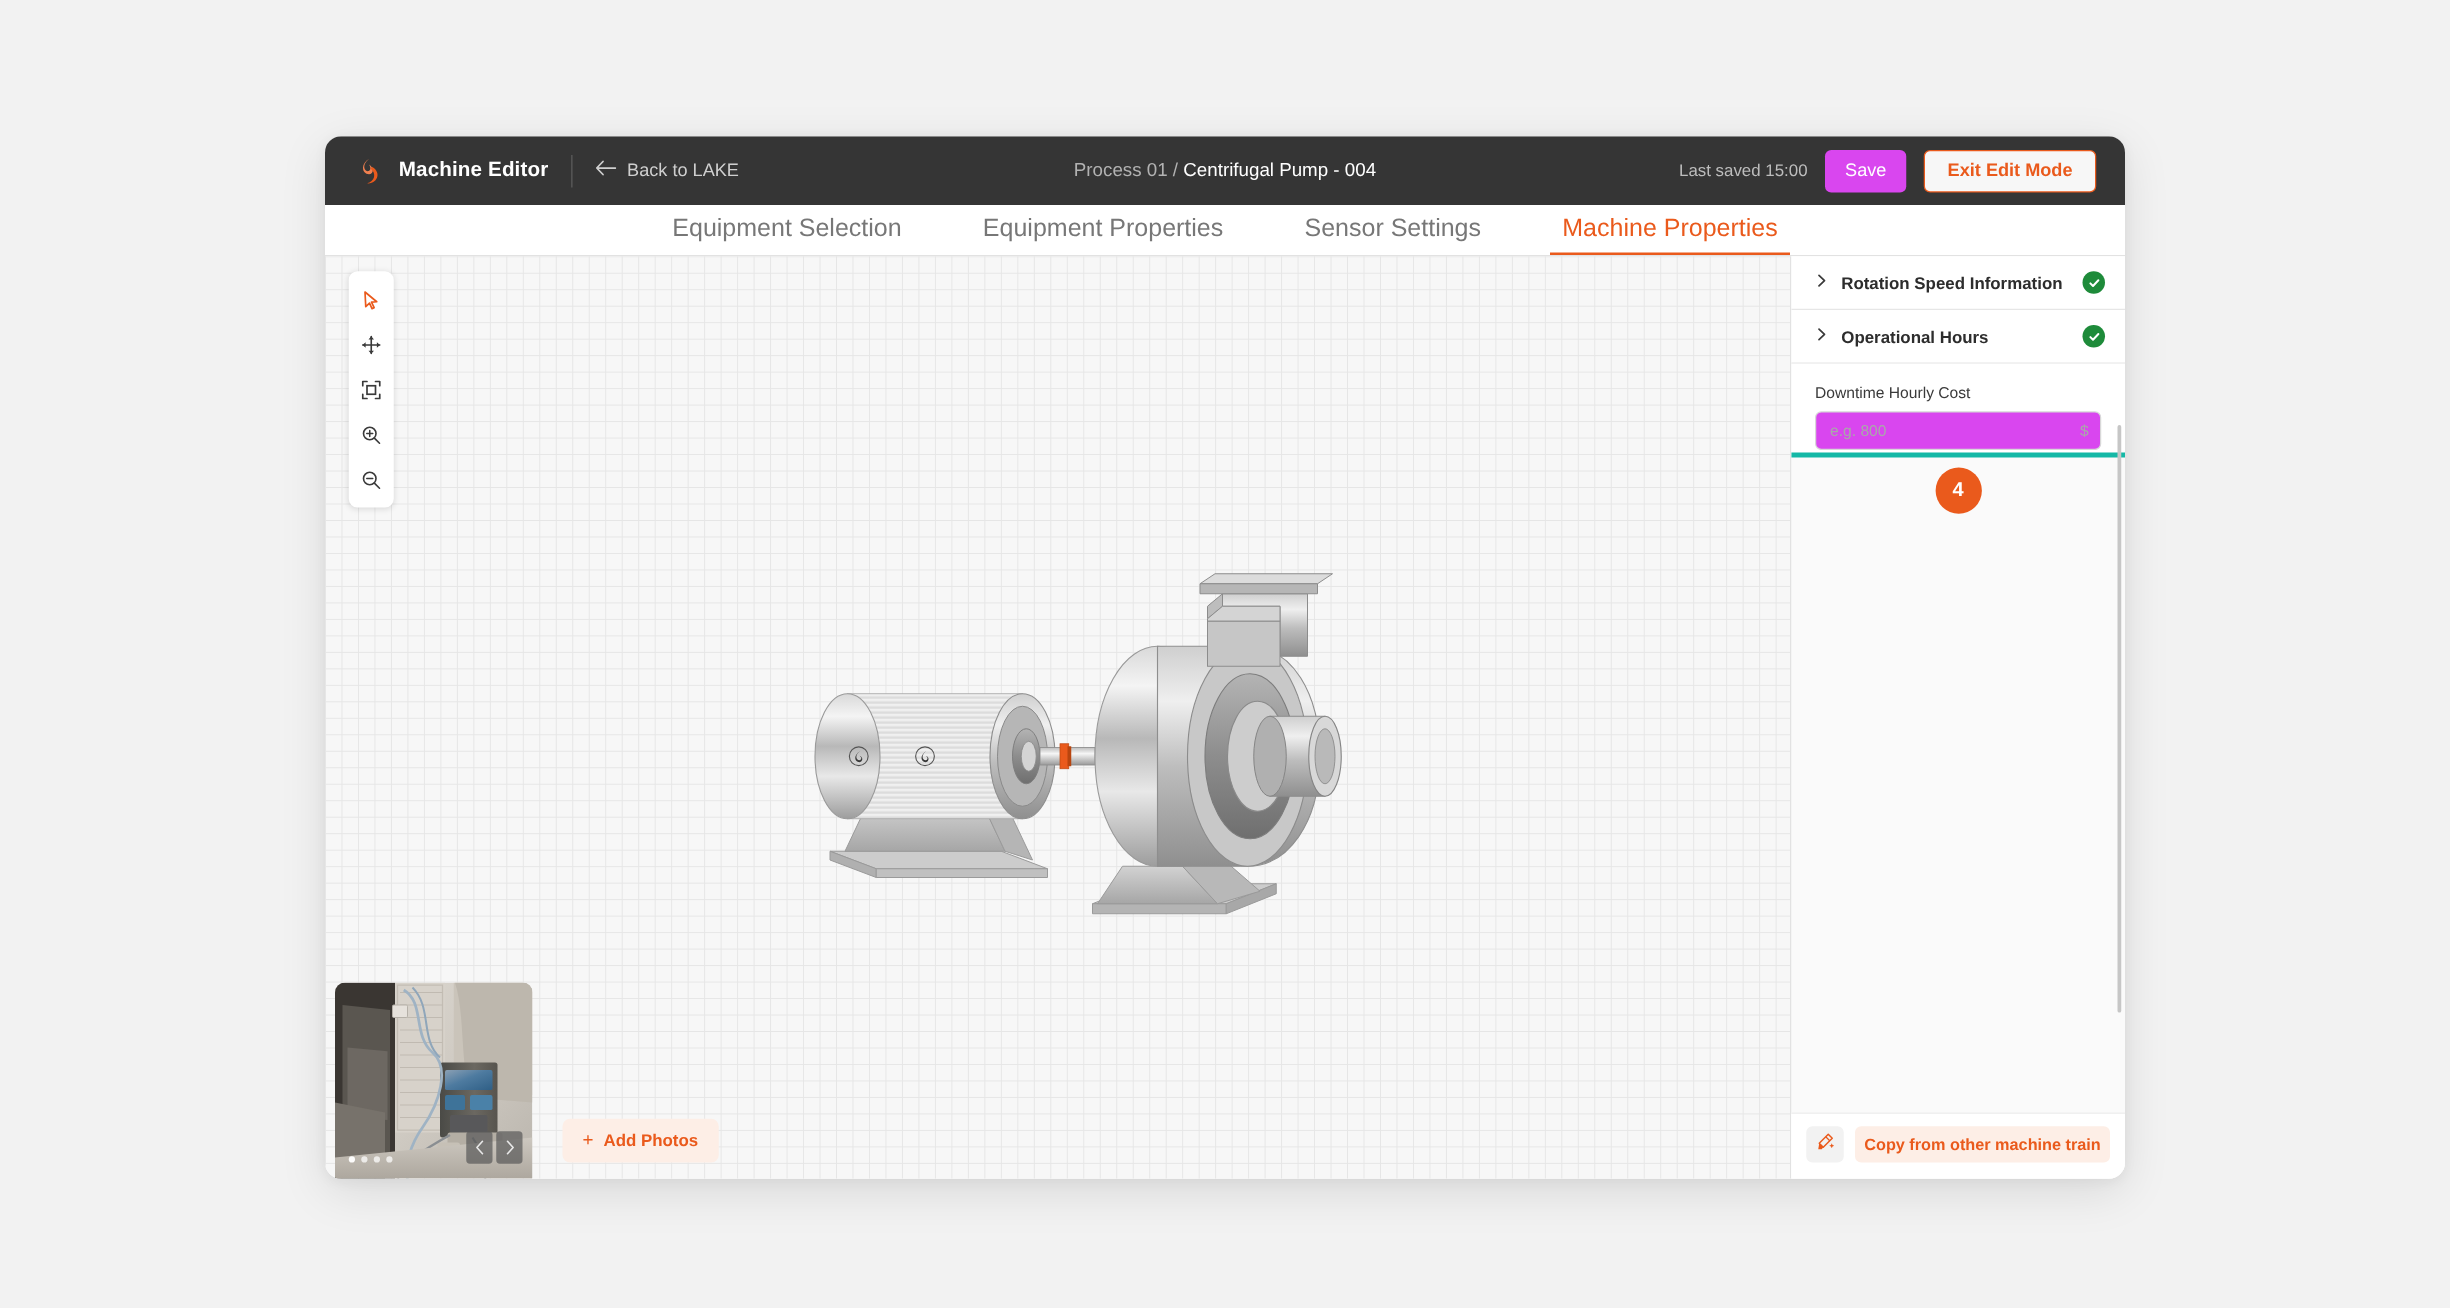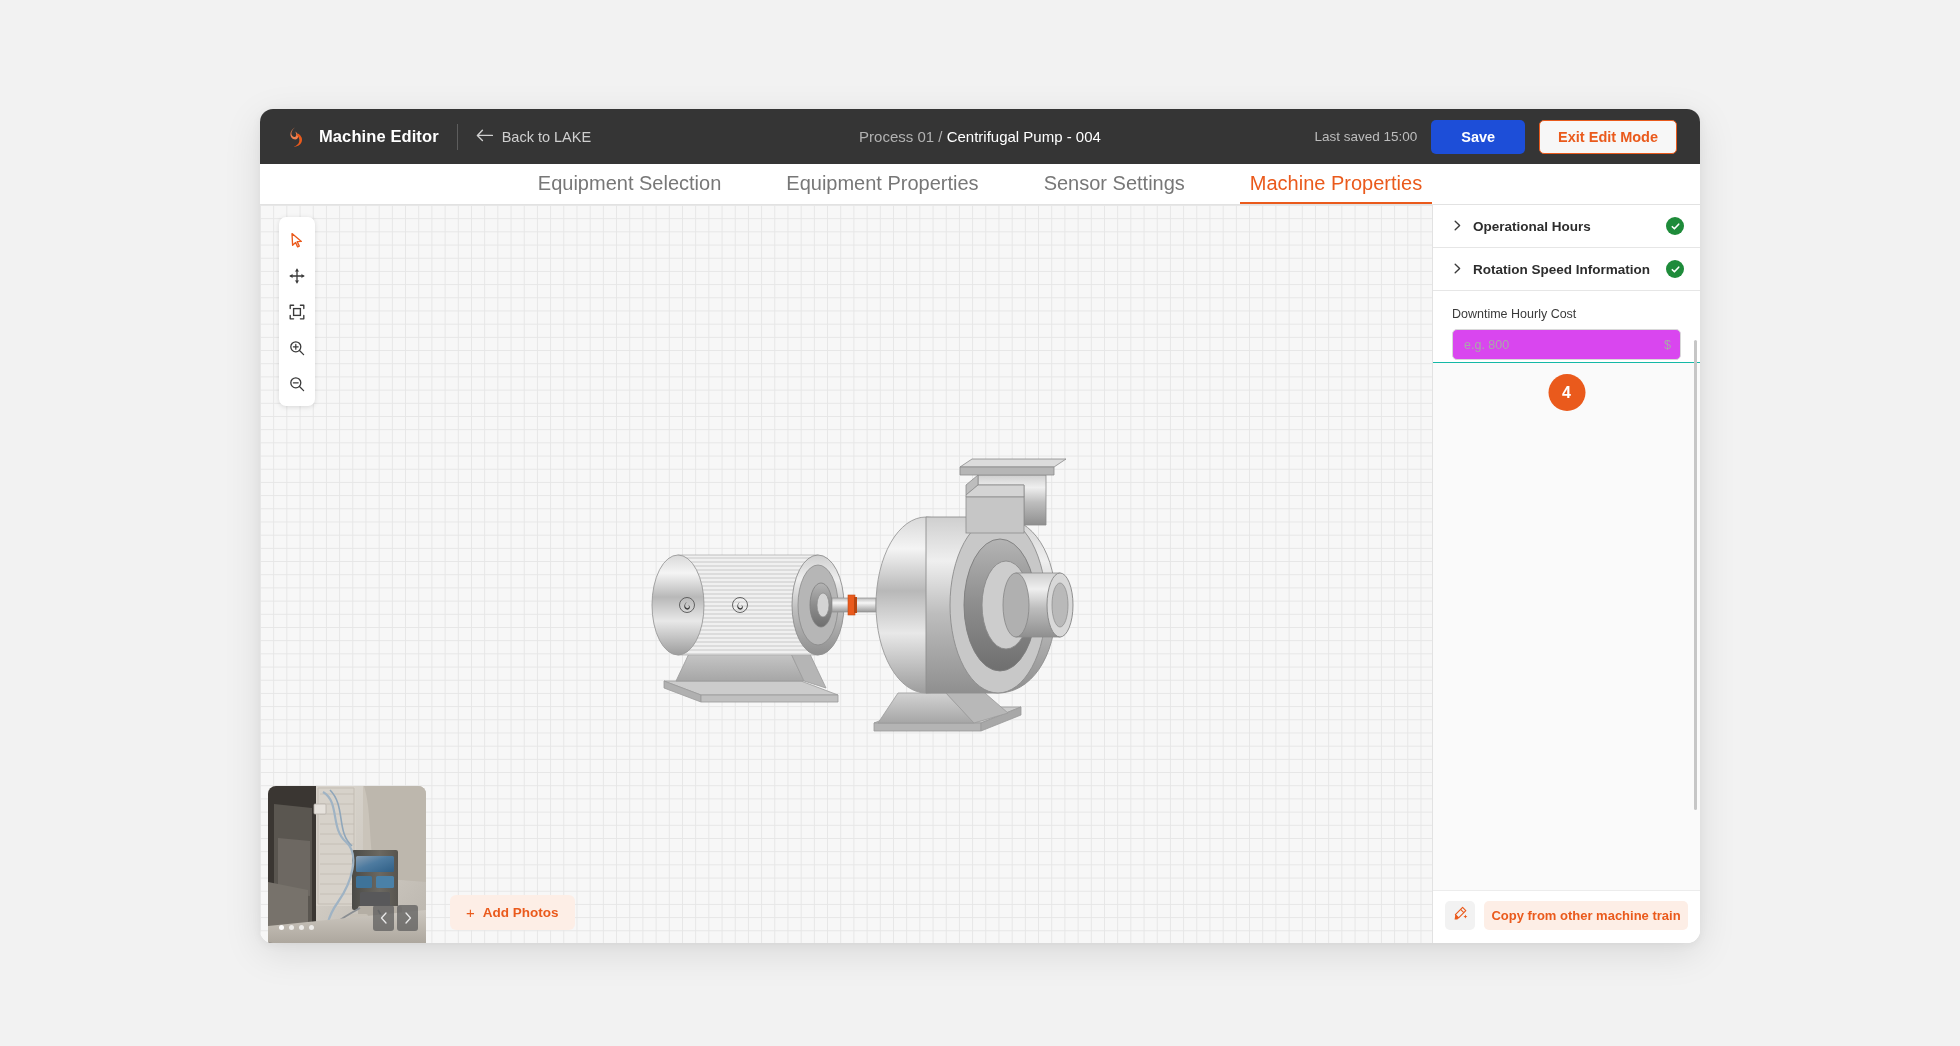--- a/index.html
+++ b/index.html
@@ -78,27 +78,27 @@
   #topbar-right {
     margin-left: auto;
     display: flex;
     align-items: center;
     gap: 14px;
     position: relative;
     z-index: 2;
   }
   .last-saved { color: #bdbdbd; font-size: 13.5px; white-space: nowrap; }
   .btn-save {
-    background: #1d4ed8;
+    background: #d946ef;
     color: #ffffff;
     font-size: 14.5px;
-    font-weight: bold;
+    font-weight: normal;
     border: none;
     border-radius: 5px;
-    padding: 9px 30px;
+    padding: 9px 16px;
     cursor: pointer;
     font-family: inherit;
   }
   .btn-exit {
     background: #f7f7f7;
     color: #ea5a1c;
     font-size: 14.5px;
     font-weight: bold;
     border: 1px solid #ea5a1c;
     border-radius: 5px;
@@ -284,21 +284,21 @@
     width: 18px; height: 18px;
     border-radius: 50%;
     display: flex; align-items: center; justify-content: center;
     flex: 0 0 auto;
   }
   .status-badge.ok { background: #1e8b3a; }
   .status-badge.err { background: #cc1f1f; }
 
   .accordion-body {
     background: #ffffff;
-    border-bottom: 1px solid #14b8a6;
+    border-bottom: 4px solid #14b8a6;
     padding: 16px 19px 2px 19px;
   }
   .field-label {
     font-size: 12.5px;
     color: #3a3a3a;
     margin-bottom: 8px;
   }
   .input-wrap {
     position: relative;
     display: block;
@@ -663,35 +663,35 @@
     <div id="rightpanel">
 
       <div id="panel-scroll">
 
         <div class="accordion-header">
           <span class="chev">
             <svg width="11" height="11" viewBox="0 0 11 11">
               <path d="M3.2 1.3 L7.6 5.5 L3.2 9.7" fill="none" stroke="#3a3a3a" stroke-width="1.4" stroke-linecap="round" stroke-linejoin="round"></path>
             </svg>
           </span>
-          <span class="ac-title">Operational Hours</span>
+          <span class="ac-title">Rotation Speed Information</span>
           <span class="status-badge ok">
             <svg width="11" height="11" viewBox="0 0 11 11">
               <path d="M2.3 5.7 L4.4 7.8 L8.7 3.2" fill="none" stroke="#ffffff" stroke-width="1.6" stroke-linecap="round" stroke-linejoin="round"></path>
             </svg>
           </span>
         </div>
 
         <div class="accordion-header">
           <span class="chev">
             <svg width="11" height="11" viewBox="0 0 11 11">
               <path d="M3.2 1.3 L7.6 5.5 L3.2 9.7" fill="none" stroke="#3a3a3a" stroke-width="1.4" stroke-linecap="round" stroke-linejoin="round"></path>
             </svg>
           </span>
-          <span class="ac-title">Rotation Speed Information</span>
+          <span class="ac-title">Operational Hours</span>
           <span class="status-badge ok">
             <svg width="11" height="11" viewBox="0 0 11 11">
               <path d="M2.3 5.7 L4.4 7.8 L8.7 3.2" fill="none" stroke="#ffffff" stroke-width="1.6" stroke-linecap="round" stroke-linejoin="round"></path>
             </svg>
           </span>
         </div>
 
 
         <div class="accordion-body">
           <div class="field-label">Downtime Hourly Cost</div>

